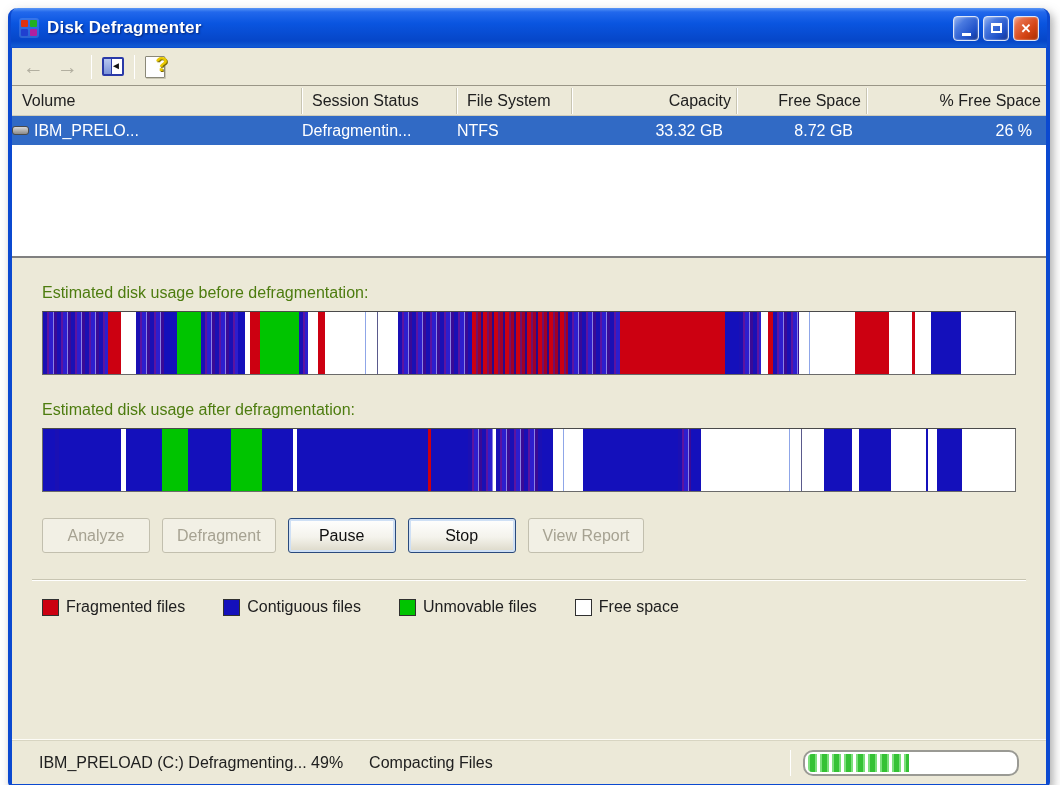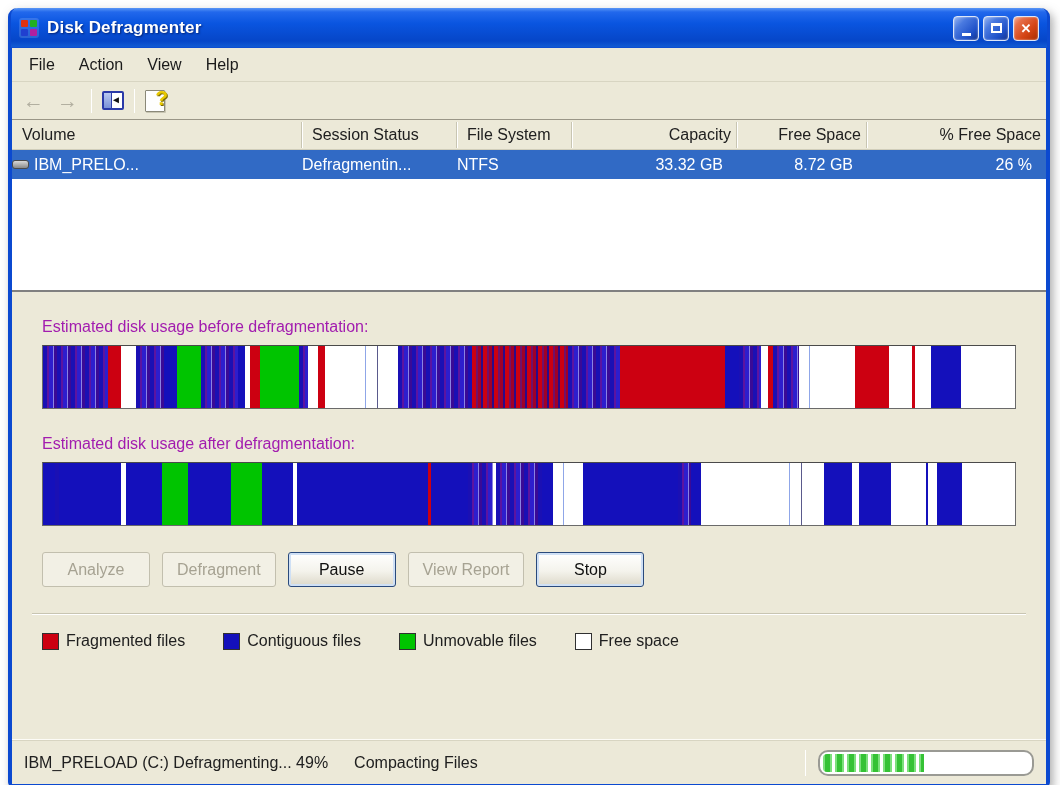--- a/index.html
+++ b/index.html
@@ -57,37 +57,37 @@
   .hcell.num { text-align:right; padding-right:5px; }
   .hcell:last-child { border-right:none; box-shadow:none; }
   .list-row { display:grid; grid-template-columns:290px 155px 115px 165px 130px 1fr; background:#316ac5; color:#fff; flex:0 0 29px; align-items:center; }
   .rcell { font-size:16px; padding:3px 0; white-space:nowrap; overflow:hidden; }
   .rcell.num { text-align:right; padding-right:14px; }
   .vol-cell { display:flex; align-items:center; gap:5px; }
   .drive-icon { width:17px; height:9px; background:linear-gradient(180deg,#d8d8d8,#8a8a8a); border:1px solid #4a4a4a; border-radius:3px; flex:0 0 17px; }
 
   
   .panel { flex:1; padding:26px 30px 0 30px; position:relative; }
-  .usage-label { font-size:16px; color:#a21caf; margin-bottom:9px; }
+  .usage-label { font-size:16px; color:#4d7c0f; margin-bottom:9px; }
   .usage-bar { height:64px; border:1px solid #6a6a6a; border-top-color:#4a4a4a; background:#fff; display:flex; overflow:hidden; margin-bottom:26px; }
   .usage-bar .seg { height:100%; }
 
   .button-row { display:flex; gap:12px; margin-top:2px; }
   .btn { min-width:108px; height:35px; border-radius:3px; font-size:16px; font-family:"Liberation Sans",sans-serif; padding:8px 14px; }
   .btn.on  { background:linear-gradient(180deg,#ffffff 0%,#f4f3ec 55%,#dcd8c8 100%); border:1px solid #2a4a7c; box-shadow:inset 0 0 0 2px #cfe0f5; color:#101010; }
   .btn.off { background:#f2f0e5; border:1px solid #c2bfae; color:#a6a292; }
 
   .h-divider { margin:26px -10px 0 -10px; border-top:1px solid #c8c5b2; border-bottom:1px solid #ffffff; }
 
   .legend { display:flex; align-items:center; gap:38px; margin-top:17px; }
   .legend-item { display:flex; align-items:center; gap:7px; font-size:16px; color:#202020; }
   .swatch { width:17px; height:17px; border:1px solid #303030; flex:0 0 17px; }
 
   
-  .statusbar { flex:0 0 44px; border-top:1px solid #d8d5c2; box-shadow:0 -1px 0 #fdfcf7; display:flex; align-items:center; padding:0 12px; gap:12px; background:#ece9d8; }
+  .statusbar { flex:0 0 44px; border-top:1px solid #d8d5c2; box-shadow:0 -1px 0 #fdfcf7; display:flex; align-items:center; padding:0 27px; gap:12px; background:#ece9d8; }
   .status-text { font-size:16px; color:#202020; white-space:nowrap; }
   .status-phase { font-size:16px; color:#202020; margin-left:14px; white-space:nowrap; flex:1; }
   .sb-sep { width:1px; height:26px; background:#c8c5b2; border-right:1px solid #fff; }
   .progress-track { width:216px; height:26px; background:#fff; border:2px solid #9a9a94; border-radius:10px; padding:2px 3px; }
   .progress-fill { height:100%; border-radius:4px 0 0 4px;
     background:repeating-linear-gradient(90deg,#7ce07c 0 2px,#35c235 2px 7px,#7ce07c 7px 9px,rgba(0,0,0,0) 9px 12px); }
 </style>
 </head>
 <body>
 
@@ -107,26 +107,20 @@
         </div>
       <div class="win-btn">
           <span class="max-glyph"></span>
         </div>
       <div class="win-btn close">
           <span>✕</span>
         </div>
     </div>
   </div>
 
-  <div class="menubar">
-    <span class="menu-item">File</span>
-    <span class="menu-item">Action</span>
-    <span class="menu-item">View</span>
-    <span class="menu-item">Help</span>
-  </div>
 
   <div class="toolbar">
     <span class="nav-arrow">←</span>
     <span class="nav-arrow">→</span>
     <span class="tb-sep"></span>
     <span class="tree-icon"></span>
     <span class="tb-sep"></span>
     <span class="help-icon"></span>
   </div>
 
@@ -225,22 +219,22 @@
         <div class="seg" style="width: 0.182149%; background: rgb(20, 16, 187);"></div>
         <div class="seg" style="width: 0.910747%; background: rgb(255, 255, 255);"></div>
         <div class="seg" style="width: 2.55009%; background: rgb(20, 16, 187);"></div>
         <div class="seg" style="width: 5.46448%; background: rgb(255, 255, 255);"></div>
       </div>
 
     <div class="button-row">
       <button class="btn off" disabled="">Analyze</button>
       <button class="btn off" disabled="">Defragment</button>
       <button class="btn on">Pause</button>
+      <button class="btn on">Stop</button>
       <button class="btn off" disabled="">View Report</button>
-      <button class="btn on">Stop</button>
     </div>
 
     <div class="h-divider"></div>
 
     <div class="legend">
       <div class="legend-item">
         <span class="swatch" style="background: rgb(204, 0, 17);"></span>
         <span>Fragmented files</span>
       </div>
       <div class="legend-item">

